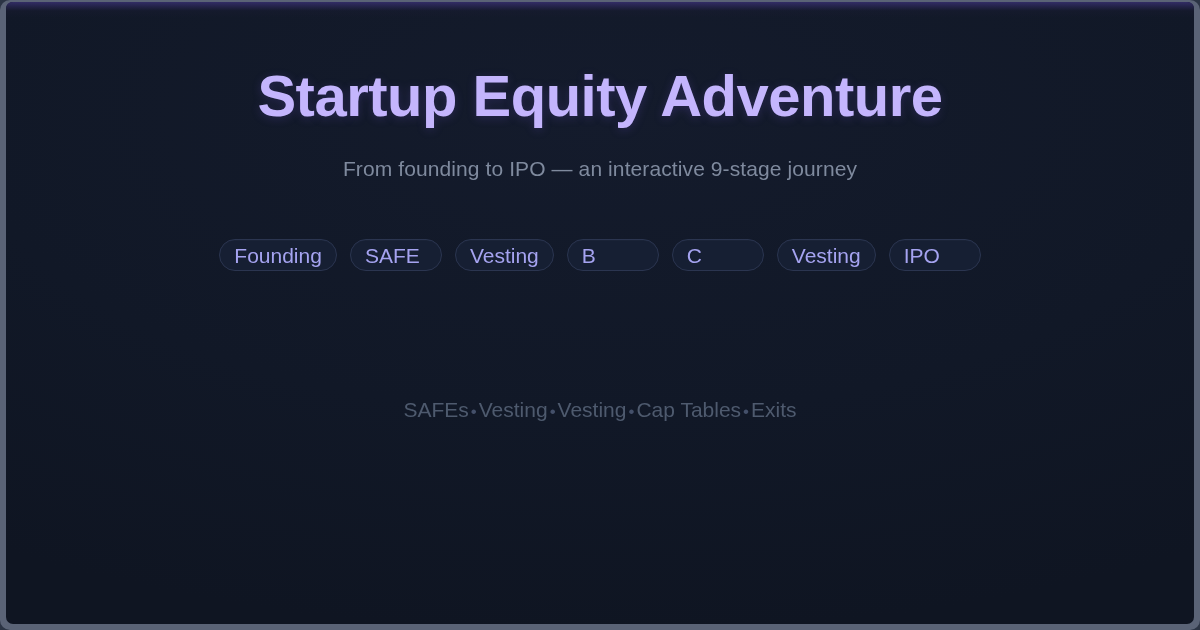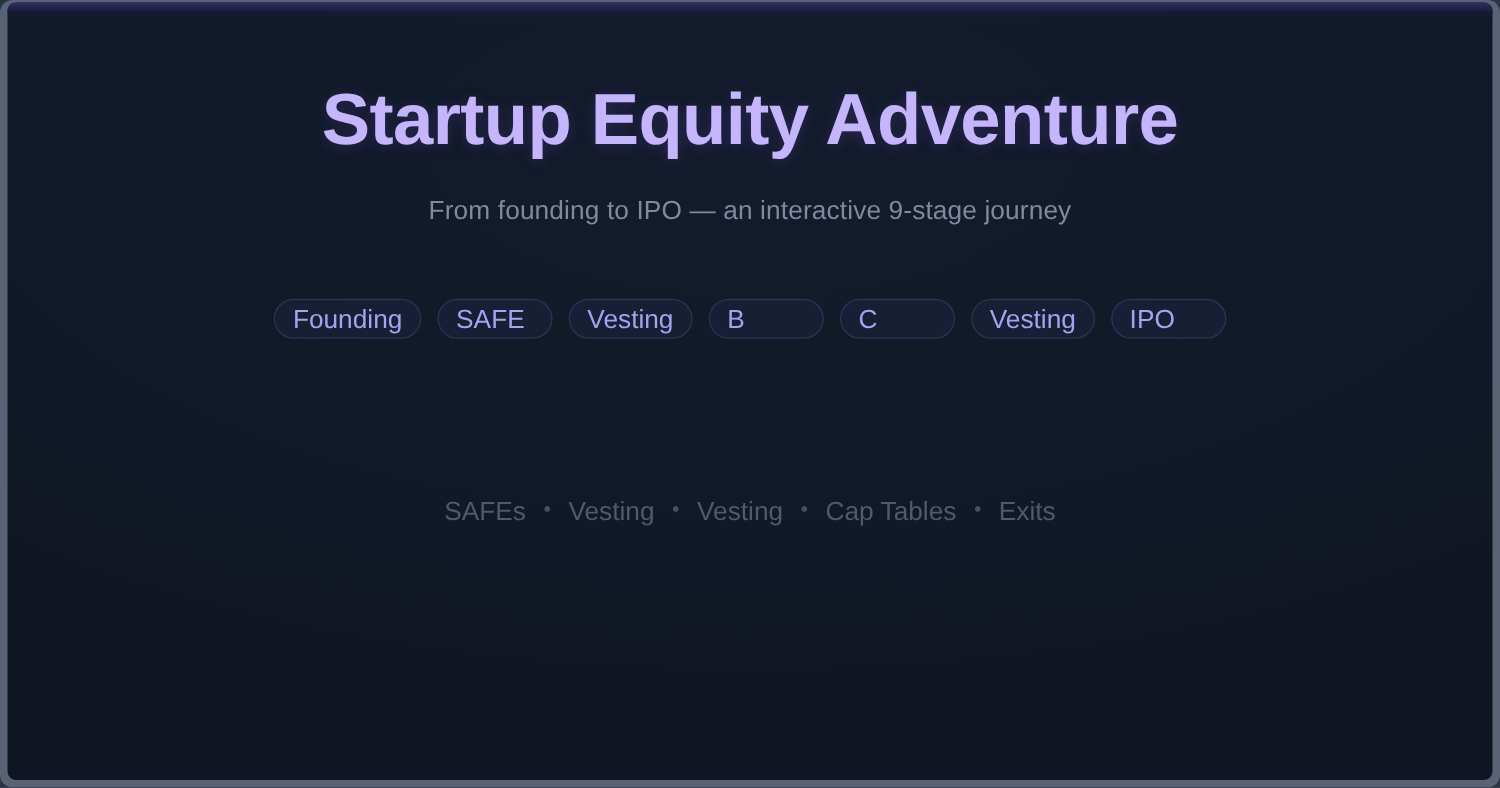--- a/index.html
+++ b/index.html
@@ -117,22 +117,22 @@
 
   .pill-label {
     font-size: 21px;
     line-height: 1;
     color: #a5a3f0;
     white-space: nowrap;
   }
 
   .footer-keywords {
     display: flex;
-    align-items: flex-start;
-    gap: 14px;
+    align-items: flex-end;
+    gap: 2px;
     font-size: 21px;
     color: #4e5a6e;
     line-height: 1;
   }
 
   .kw-sep {
     font-size: 17px;
     color: #44506a;
   }
 </style>

